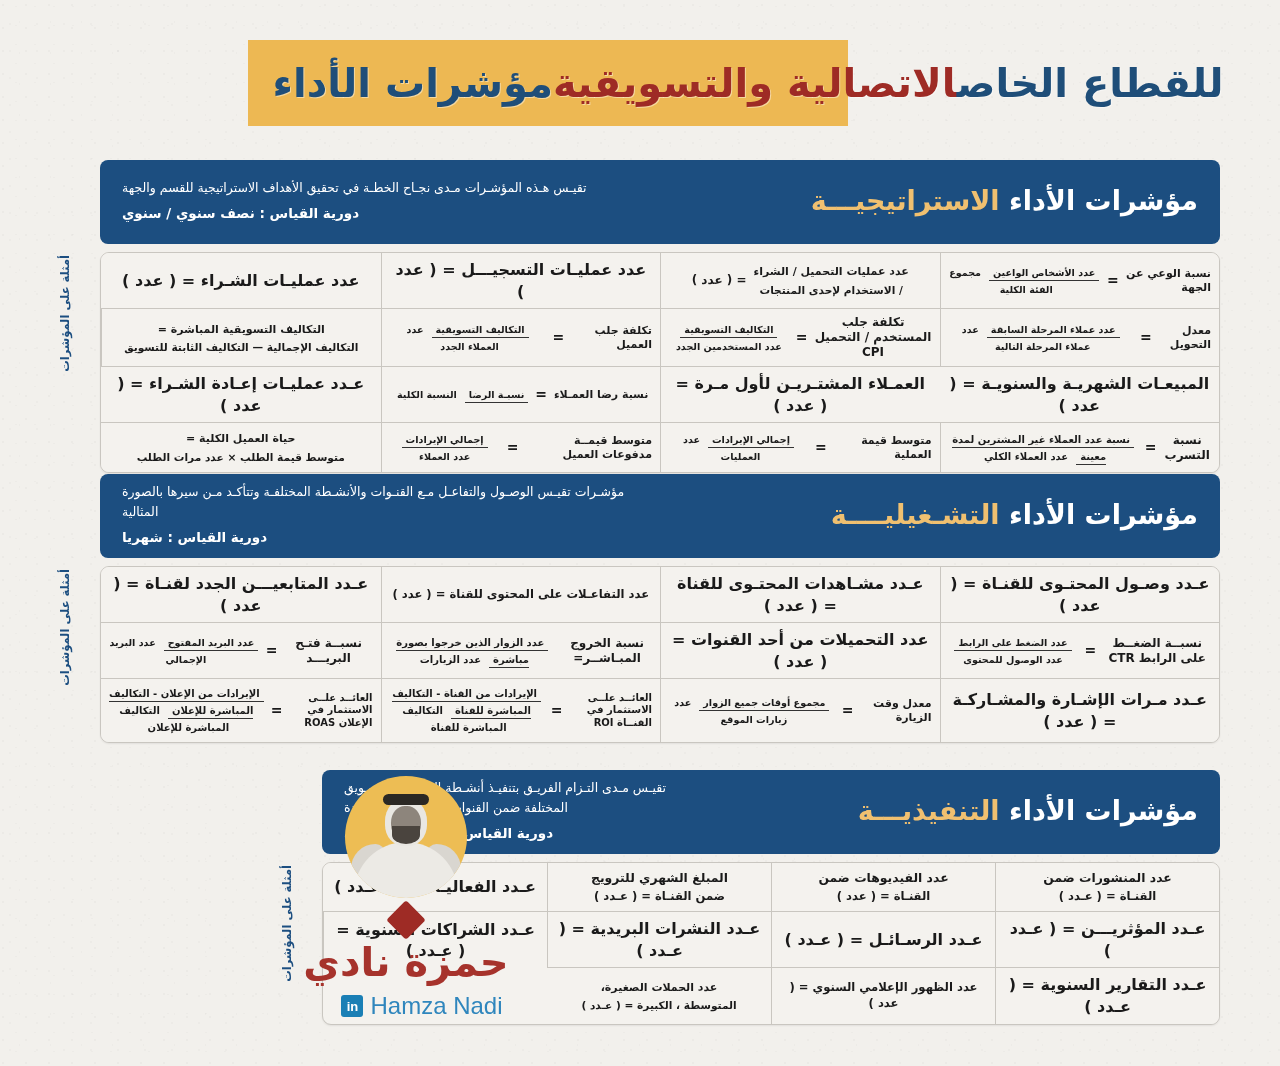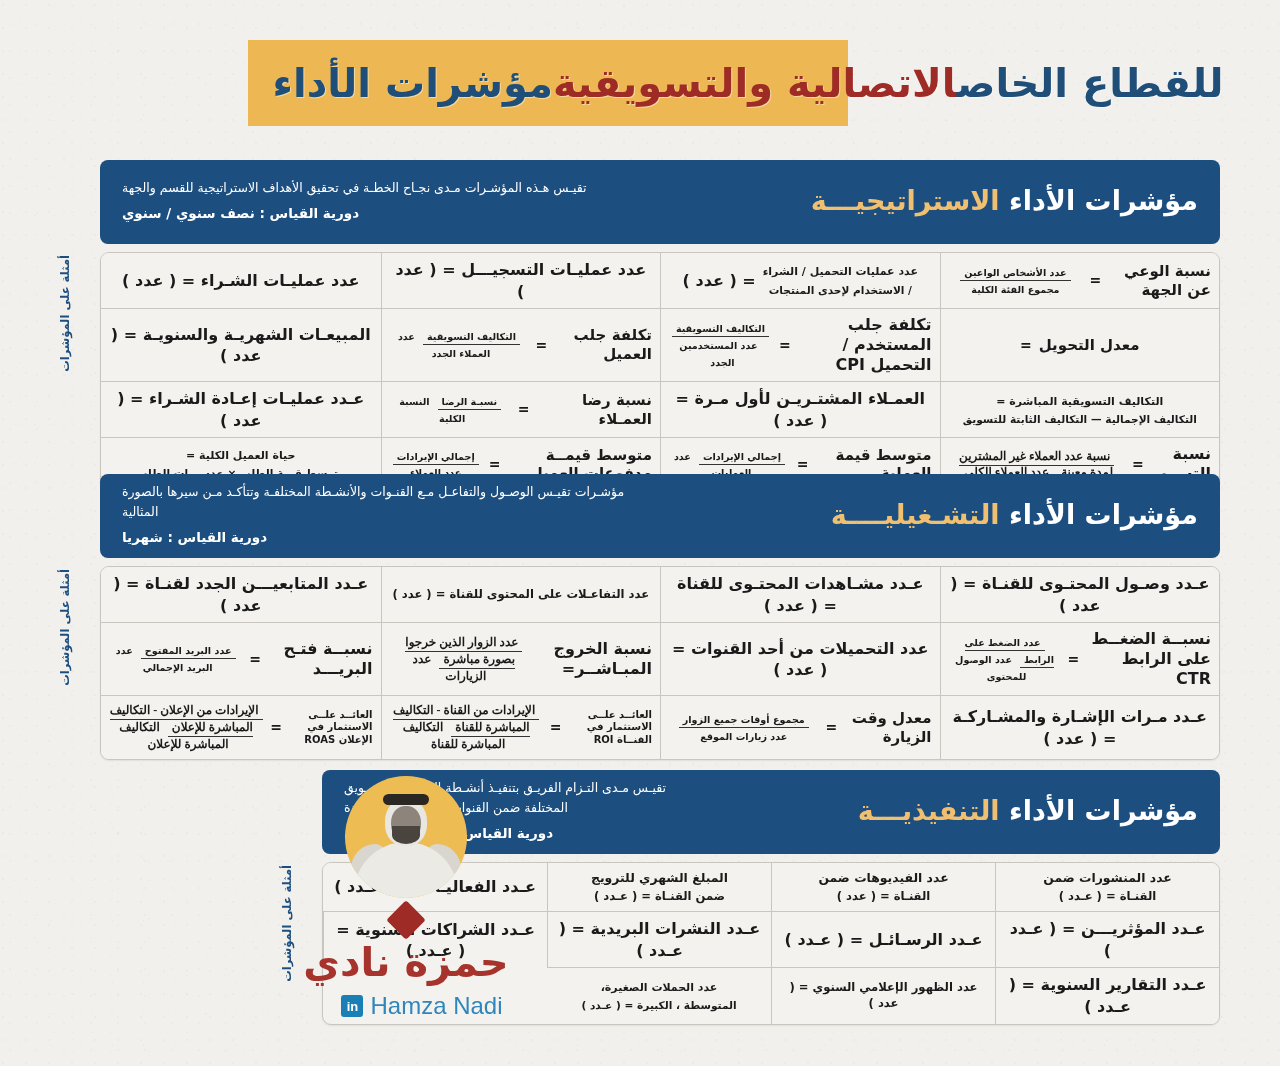--- a/index.html
+++ b/index.html
@@ -140,29 +140,29 @@
 
   
   .formula {
     display: flex;
     align-items: center;
     justify-content: center;
     gap: 7px;
     width: 100%;
     flex-wrap: nowrap;
   }
-  .f-label { font-weight: bold; font-size: 15px; line-height: 1.25; text-align: right; }
-  .f-label.sm { font-size: 16px; }
+  .f-label { font-weight: bold; font-size: 11px; line-height: 1.25; text-align: right; }
+  .f-label.sm { font-size: 12px; text-align: center; }
   .f-label.xs { font-size: 10px; }
   .f-eq { font-weight: bold; font-size: 14px; }
   .frac { display: inline-block; text-align: center; }
   .frac .num { padding: 0 4px 2px; border-bottom: 1.6px solid #333; font-size: 11.4px; font-weight: bold; }
   .frac .den { padding: 2px 4px 0; font-size: 11.4px; font-weight: bold; }
   .frac.sm .num, .frac.sm .den { font-size: 9.6px; }
-  .frac.xs .num, .frac.xs .den { font-size: 12px; font-family: Liberation Serif, serif; }
+  .frac.xs .num, .frac.xs .den { font-size: 10px; }
 
   
   .stacked { text-align: center; font-weight: bold; line-height: 1.45; }
   .stacked .l1 { font-size: 12.4px; }
   .stacked .l2 { font-size: 11.6px; }
   .stacked.sm .l1 { font-size: 11px; }
   .stacked.sm .l2 { font-size: 10.6px; }
 
   
   .author {
@@ -317,20 +317,24 @@
         <span class="simple">عدد عمليـات التسجيـــل = ( عدد )</span>
       </div>
       <div class="cell last-col">
         <span class="simple">عدد عمليـات الشـراء = ( عدد )</span>
       </div>
 
       <div class="cell">
         <div class="formula">
           <span class="f-label">معدل التحويل</span>
           <span class="f-eq">=</span>
+          <span class="frac sm">
+            <span class="num">عدد عملاء المرحلة السابقة</span>
+            <span class="den">عدد عملاء المرحلة التالية</span>
+          </span>
         </div>
       </div>
       <div class="cell">
         <div class="formula">
           <span class="f-label sm">تكلفة جلب المستخدم / التحميل CPI</span>
           <span class="f-eq">=</span>
           <span class="frac sm">
             <span class="num">التكاليف التسويقية</span>
             <span class="den">عدد المستخدمين الجدد</span>
           </span>
@@ -339,29 +343,29 @@
       <div class="cell">
         <div class="formula">
           <span class="f-label">تكلفة جلب العميل</span>
           <span class="f-eq">=</span>
           <span class="frac sm">
             <span class="num">التكاليف التسويقية</span>
             <span class="den">عدد العملاء الجدد</span>
           </span>
         </div>
       </div>
-      <div class="cell last-col">
-        <span class="simple">المبيعـات الشهريـة والسنويـة = ( عدد )</span>
-      </div>
-
       <div class="cell">
         <span class="stacked sm">
           <span class="l1">التكاليف التسويقية المباشرة =</span><br>
           <span class="l2">التكاليف الإجمالية — التكاليف الثابتة للتسويق</span>
         </span>
+      </div>
+
+      <div class="cell last-col">
+        <span class="simple">المبيعـات الشهريـة والسنويـة = ( عدد )</span>
       </div>
       <div class="cell">
         <span class="simple">العمـلاء المشتـريـن لأول مـرة = ( عدد )</span>
       </div>
       <div class="cell">
         <div class="formula">
           <span class="f-label">نسبة رضا العمـلاء</span>
           <span class="f-eq">=</span>
           <span class="frac sm">
             <span class="num">نسبـة الرضا</span>

